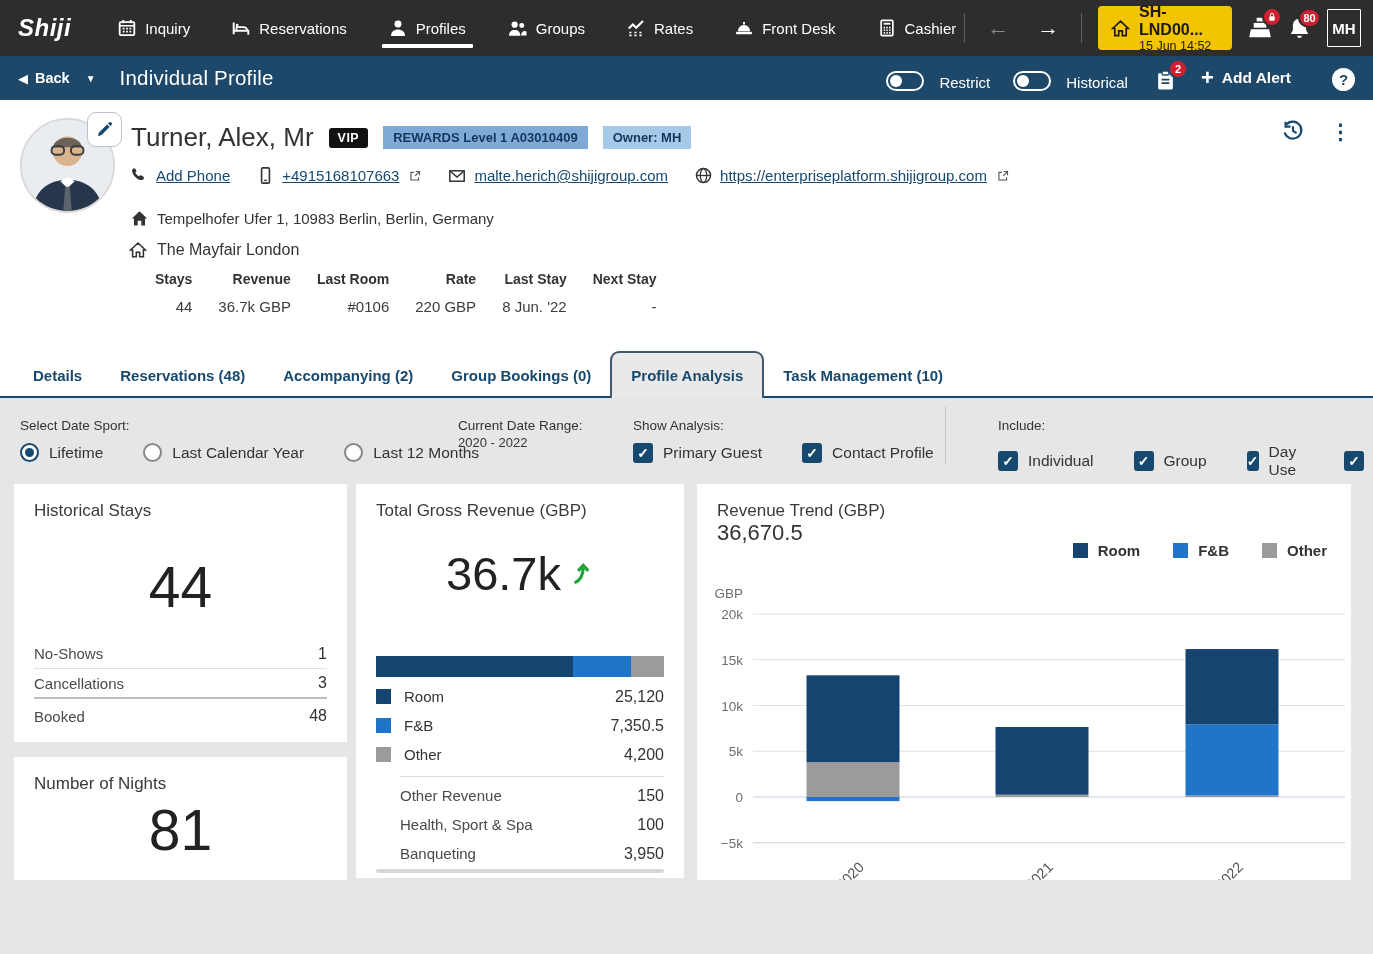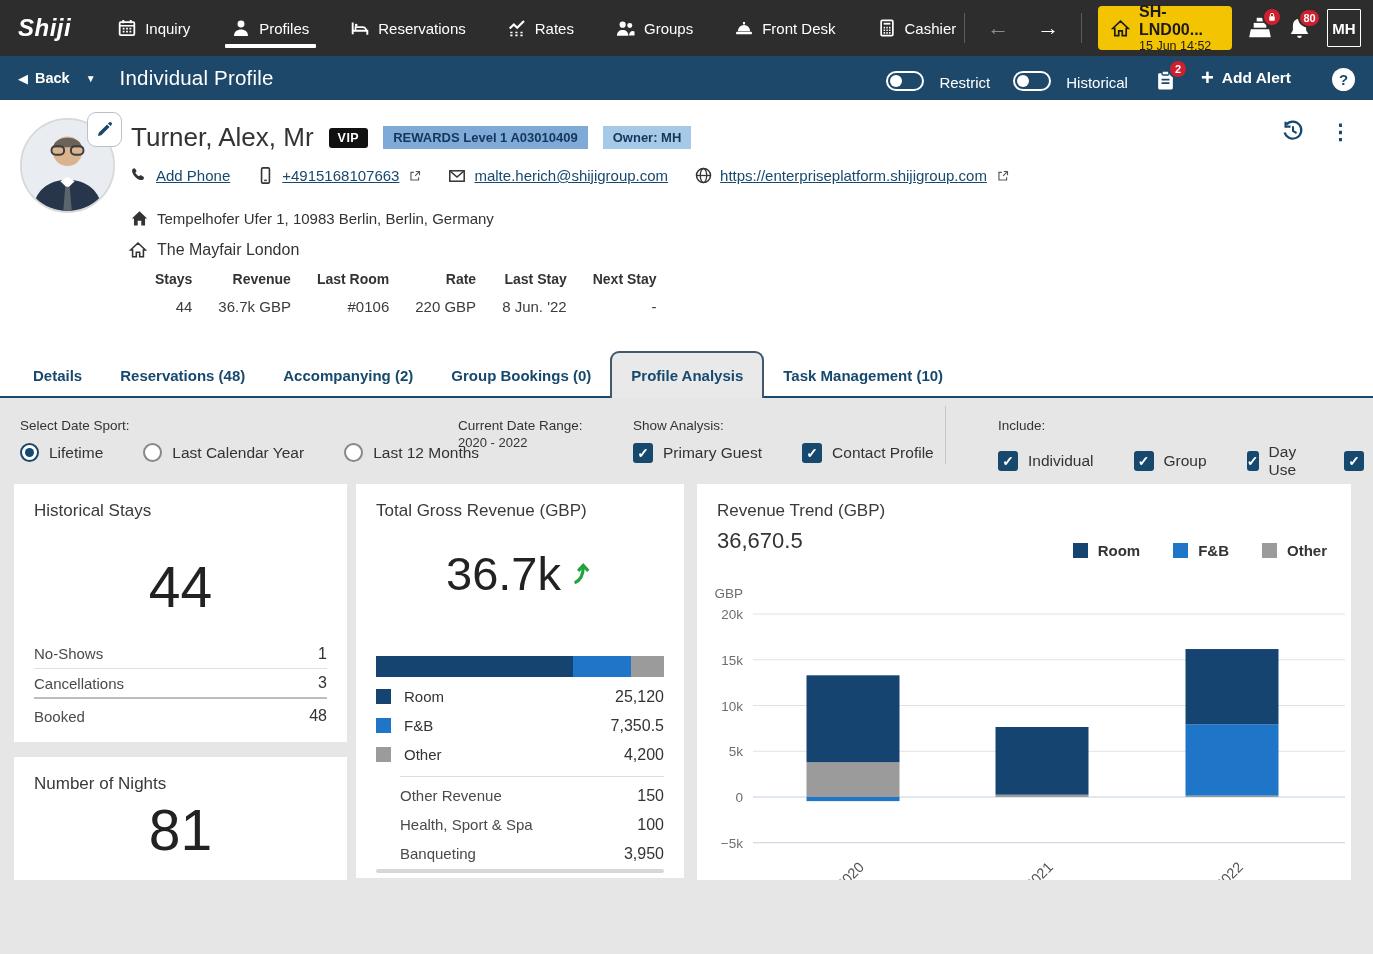--- a/index.html
+++ b/index.html
@@ -136,21 +136,21 @@
   .lg-row { position:absolute; left:20px; right:20px; display:flex; align-items:center; height:29px; }
   .lg-sq { width:15px; height:15px; margin-right:13px; flex:0 0 auto; }
   .lg-label { font-size:15px; color:#333; flex:1; }
   .lg-val { font-size:16px; color:#333; }
   .sub-divider { position:absolute; left:44px; right:20px; top:292px; height:1px; background:#ddd; }
   .sub-row { position:absolute; left:44px; right:20px; display:flex; justify-content:space-between; align-items:center; height:29px; }
   .sub-row .k { font-size:15px; color:#4a4a4a; }
   .sub-row .v { font-size:16px; color:#333; }
   .mini-scroll { position:absolute; left:20px; right:20px; bottom:5px; height:4px; background:#d7d7d7; border-radius:2px; }
 
-  .trend-total { position:absolute; left:20px; top:44px; font-size:22px; color:#333; }
+  .trend-total { position:absolute; left:20px; top:36px; font-size:22px; color:#333; }
   .trend-legend { position:absolute; right:24px; top:58px; display:flex; align-items:center; gap:33px; }
   .trend-legend .item { display:flex; align-items:center; gap:10px; }
   .trend-legend .sq { width:15px; height:15px; }
   .trend-legend .lbl { font-size:15px; font-weight:bold; color:#333; }
 </style>
 </head>
 <body>
 
 <svg width="0" height="0" style="position:absolute">
   <defs>
@@ -253,42 +253,42 @@
   <div class="logo">Shiji</div>
 
   <div class="nav-item">
     <svg class="ic" width="18" height="18">
         <use href="#i-cal"></use>
       </svg>
     <span>Inquiry</span>
   </div>
   <div class="nav-item">
     <svg class="ic" width="18" height="18">
+        <use href="#i-bed"></use>
+      </svg>
+    <span>Reservations</span>
+  </div>
+  <div class="nav-item">
+    <svg class="ic" width="18" height="18">
         <use href="#i-person"></use>
       </svg>
     <span>Profiles</span>
     <div class="underline"></div>
   </div>
   <div class="nav-item">
-    <svg class="ic" width="18" height="18">
-        <use href="#i-bed"></use>
-      </svg>
-    <span>Reservations</span>
+    <svg class="ic" width="19" height="19">
+        <use href="#i-group"></use>
+      </svg>
+    <span>Groups</span>
   </div>
   <div class="nav-item">
     <svg class="ic" width="18" height="18">
         <use href="#i-rates"></use>
       </svg>
     <span>Rates</span>
-  </div>
-  <div class="nav-item">
-    <svg class="ic" width="19" height="19">
-        <use href="#i-group"></use>
-      </svg>
-    <span>Groups</span>
   </div>
   <div class="nav-item">
     <svg class="ic" width="18" height="18">
         <use href="#i-sbell"></use>
       </svg>
     <span>Front Desk</span>
   </div>
   <div class="nav-item" style="padding-right:8px">
     <svg class="ic" width="18" height="18">
         <use href="#i-calc"></use>

